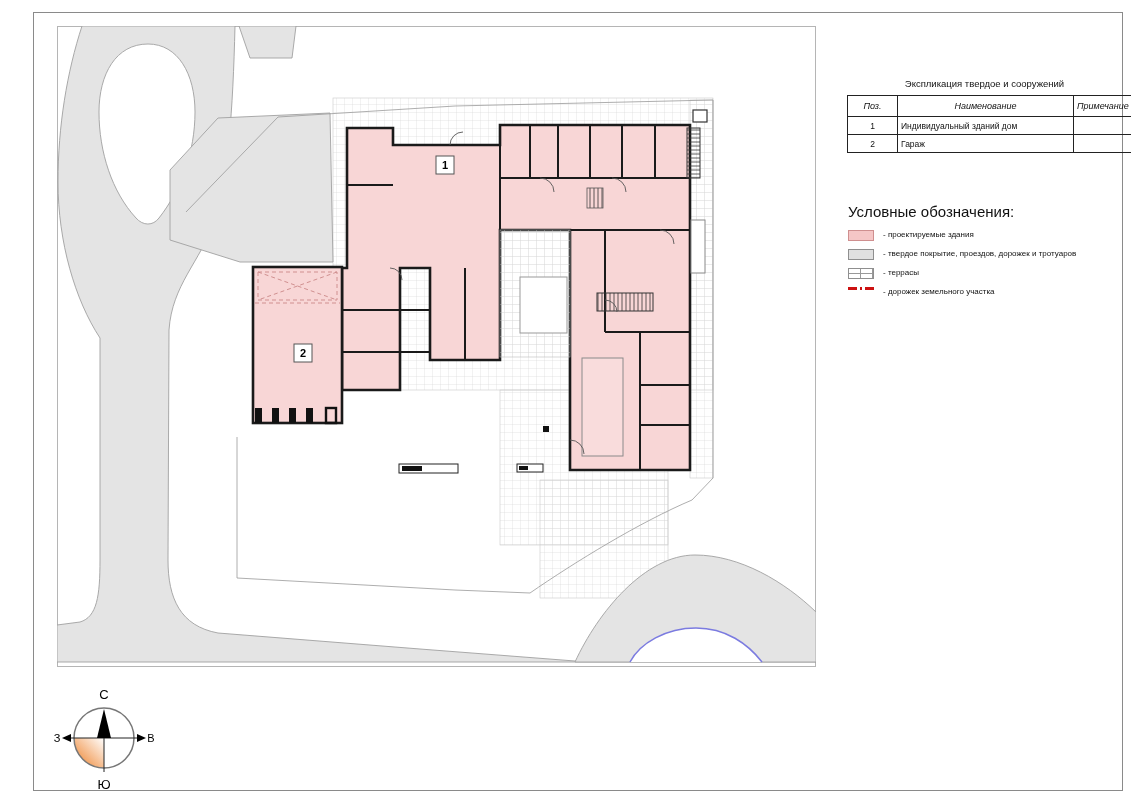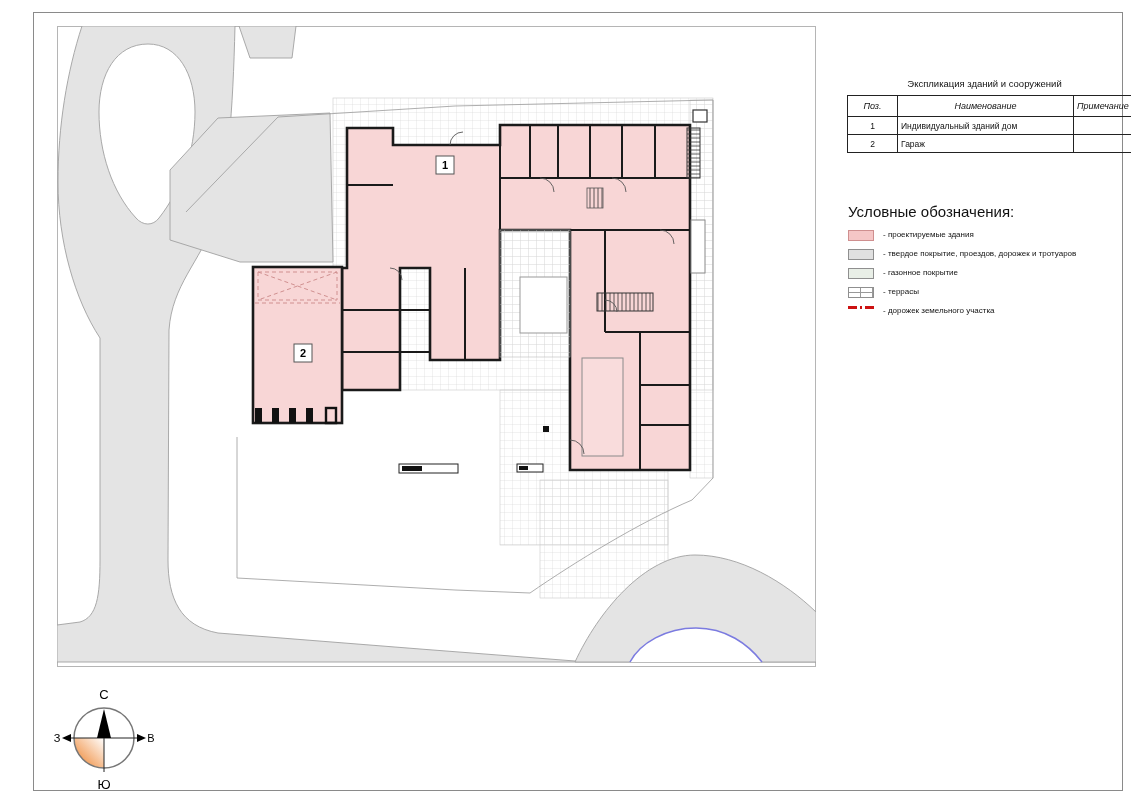--- a/index.html
+++ b/index.html
@@ -134,21 +134,21 @@
       <rect x="289" y="408" width="7" height="15"></rect>
       <rect x="306" y="408" width="7" height="15"></rect>
       <rect x="326" y="408" width="10" height="15" fill="none" stroke="#111" stroke-width="2.4"></rect>
     </g>
     <rect x="294" y="344" width="18" height="18" fill="#fff" stroke="#555" stroke-width="1"></rect>
     <text x="303" y="357" font-size="11" font-weight="bold" text-anchor="middle">2</text>
   </g>
 </svg>
 
 <div class="expl">
-  <div class="expl-title">Экспликация зданий и сооружений</div>
+  <div class="expl-title">Экспликация твердое и сооружений</div>
   <table class="expl-t">
     <tbody>
         <tr>
       <th class="c-pos">Поз.</th>
       <th class="c-name">Наименование</th>
       <th class="c-note">Примечание</th>
     </tr>
     <tr>
       <td class="c-pos">1</td>
       <td class="c-name">Индивидуальный зданий дом</td>
@@ -167,24 +167,20 @@
   <div class="legend-title">Условные обозначения:</div>
   <div class="leg-row">
     <span class="sw sw-buildings"></span>
     <span class="leg-label">- проектируемые здания</span>
   </div>
   <div class="leg-row">
     <span class="sw sw-hard"></span>
     <span class="leg-label">- твердое покрытие, проездов, дорожек и тротуаров</span>
   </div>
   <div class="leg-row">
-    <span class="sw sw-lawn"></span>
-    <span class="leg-label">- газонное покрытие</span>
-  </div>
-  <div class="leg-row">
     <span class="sw sw-terrace"></span>
     <span class="leg-label">- террасы</span>
   </div>
   <div class="leg-row">
     <span class="sw sw-boundary"></span>
     <span class="leg-label">- дорожек земельного участка</span>
   </div>
 </div>
 
 <svg class="compass" width="110" height="105" viewBox="0 0 110 105">

